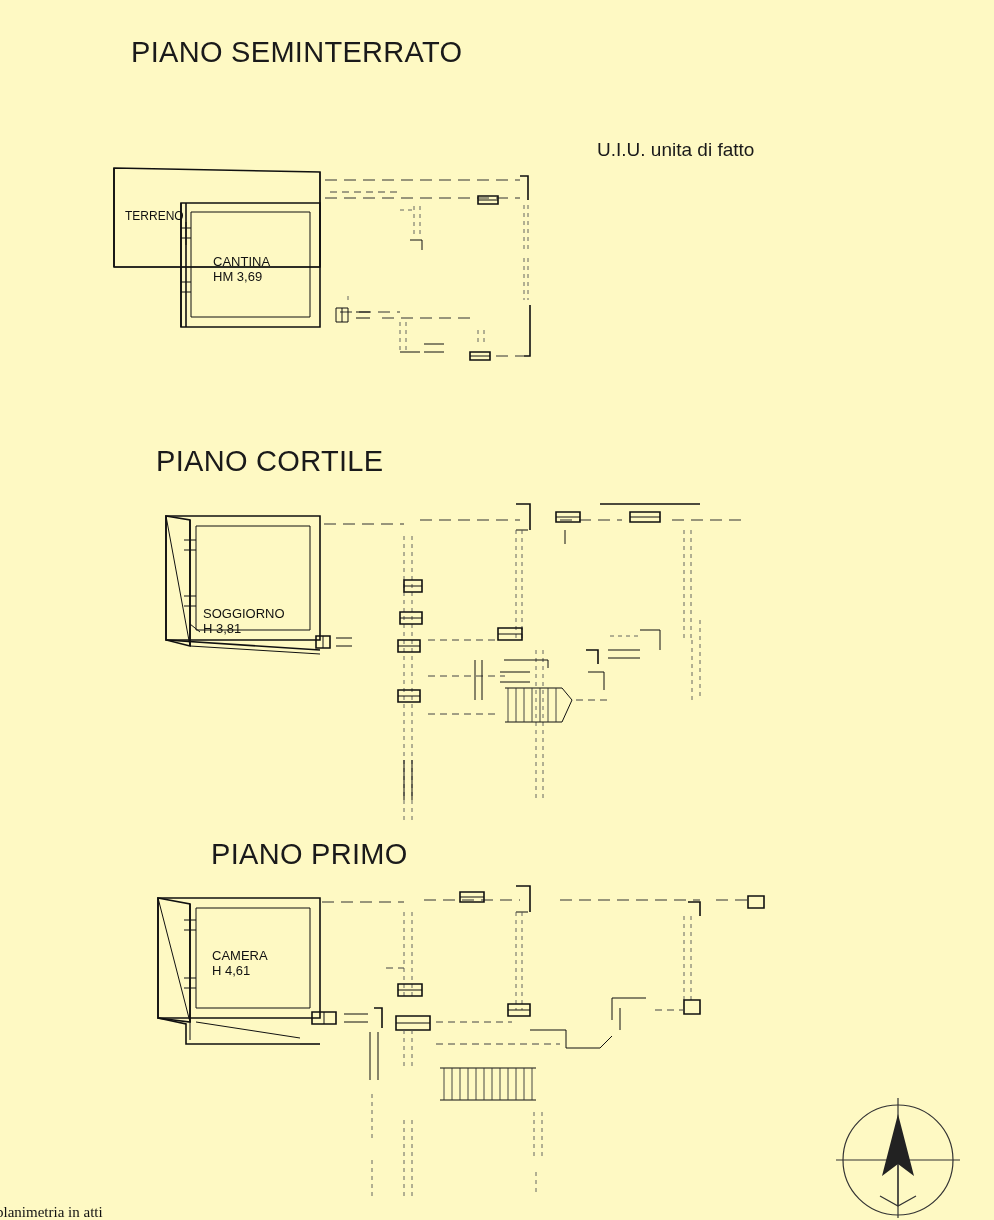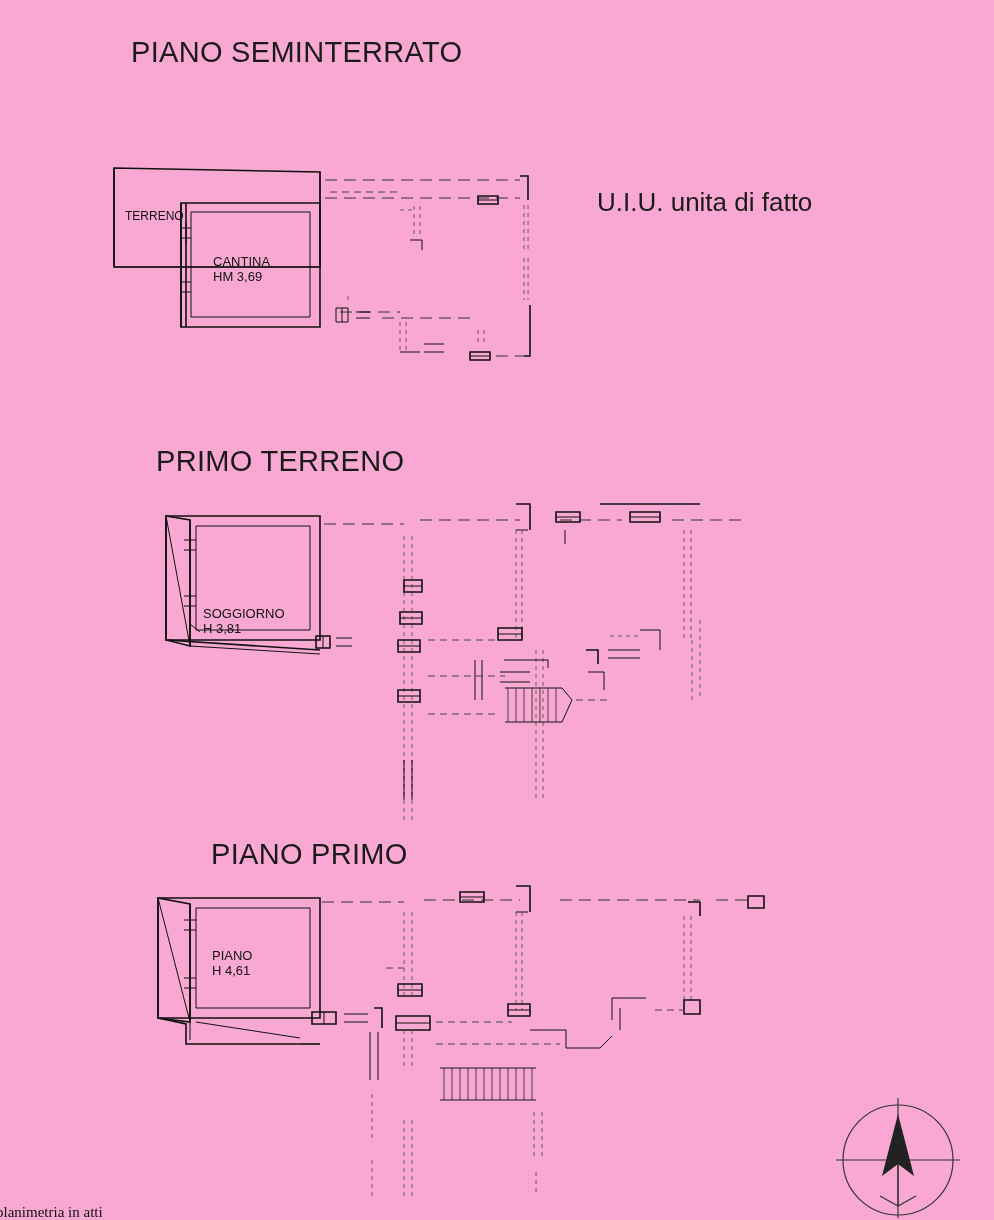--- a/index.html
+++ b/index.html
@@ -4,39 +4,38 @@
 <style>
   html, body {
     margin: 0;
     padding: 0;
     background: #ffffff;
   }
   #page {
     position: relative;
     width: 994px;
     height: 1220px;
-    background: #f9a8d4;
+    background: #fef9c3;
     font-family: "Liberation Sans", sans-serif;
     color: #000000;
     overflow: hidden;
   }
   .heading {
     position: absolute;
     font-size: 29px;
     font-weight: 400;
     letter-spacing: 0.3px;
     white-space: nowrap;
     color: #1a1a1a;
   }
   .uiu {
     position: absolute;
-    font-size: 26px;
+    font-size: 19px;
     white-space: nowrap;
     color: #1a1a1a;
-    margin-top: 48px;
   }
   .roomlabel {
     position: absolute;
     font-size: 13px;
     white-space: nowrap;
     text-align: left;
     color: #111;
   }
   .roomlabel .l2 { display: block; }
   .smalllabel {
@@ -317,29 +316,29 @@
 
   <div class="uiu" style="left:597px; top:139px;">U.I.U. unita di fatto</div>
 
   <div class="smalllabel" style="left:125px; top:209px;">TERRENO</div>
 
   <div class="roomlabel" style="left:213px; top:254px; width:80px;">
     <span>CANTINA</span>
     <span class="l2">HM 3,69</span>
   </div>
 
-  <div class="heading" style="left:156px; top:445px;">PRIMO TERRENO</div>
+  <div class="heading" style="left:156px; top:445px;">PIANO CORTILE</div>
 
   <div class="roomlabel" style="left:203px; top:572px; width:100px;margin-top:34px;">
     <span>SOGGIORNO</span>
     <span class="l2">H 3,81</span>
   </div>
 
   <div class="heading" style="left:211px; top:838px;">PIANO PRIMO</div>
 
   <div class="roomlabel" style="left:212px; top:948px; width:84px;">
-    <span>PIANO</span>
+    <span>CAMERA</span>
     <span class="l2">H 4,61</span>
   </div>
 
   <div class="footnote" style="left:-4px; top:1204px;">planimetria in atti</div>
 
 </div>
 
 </body></html>

